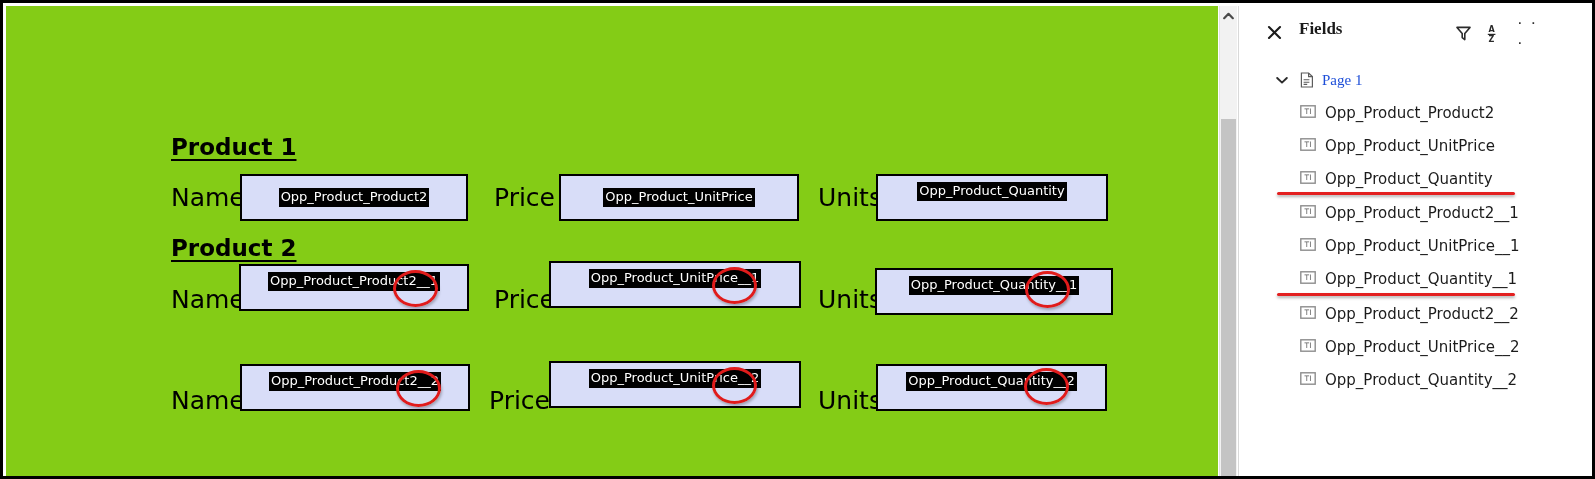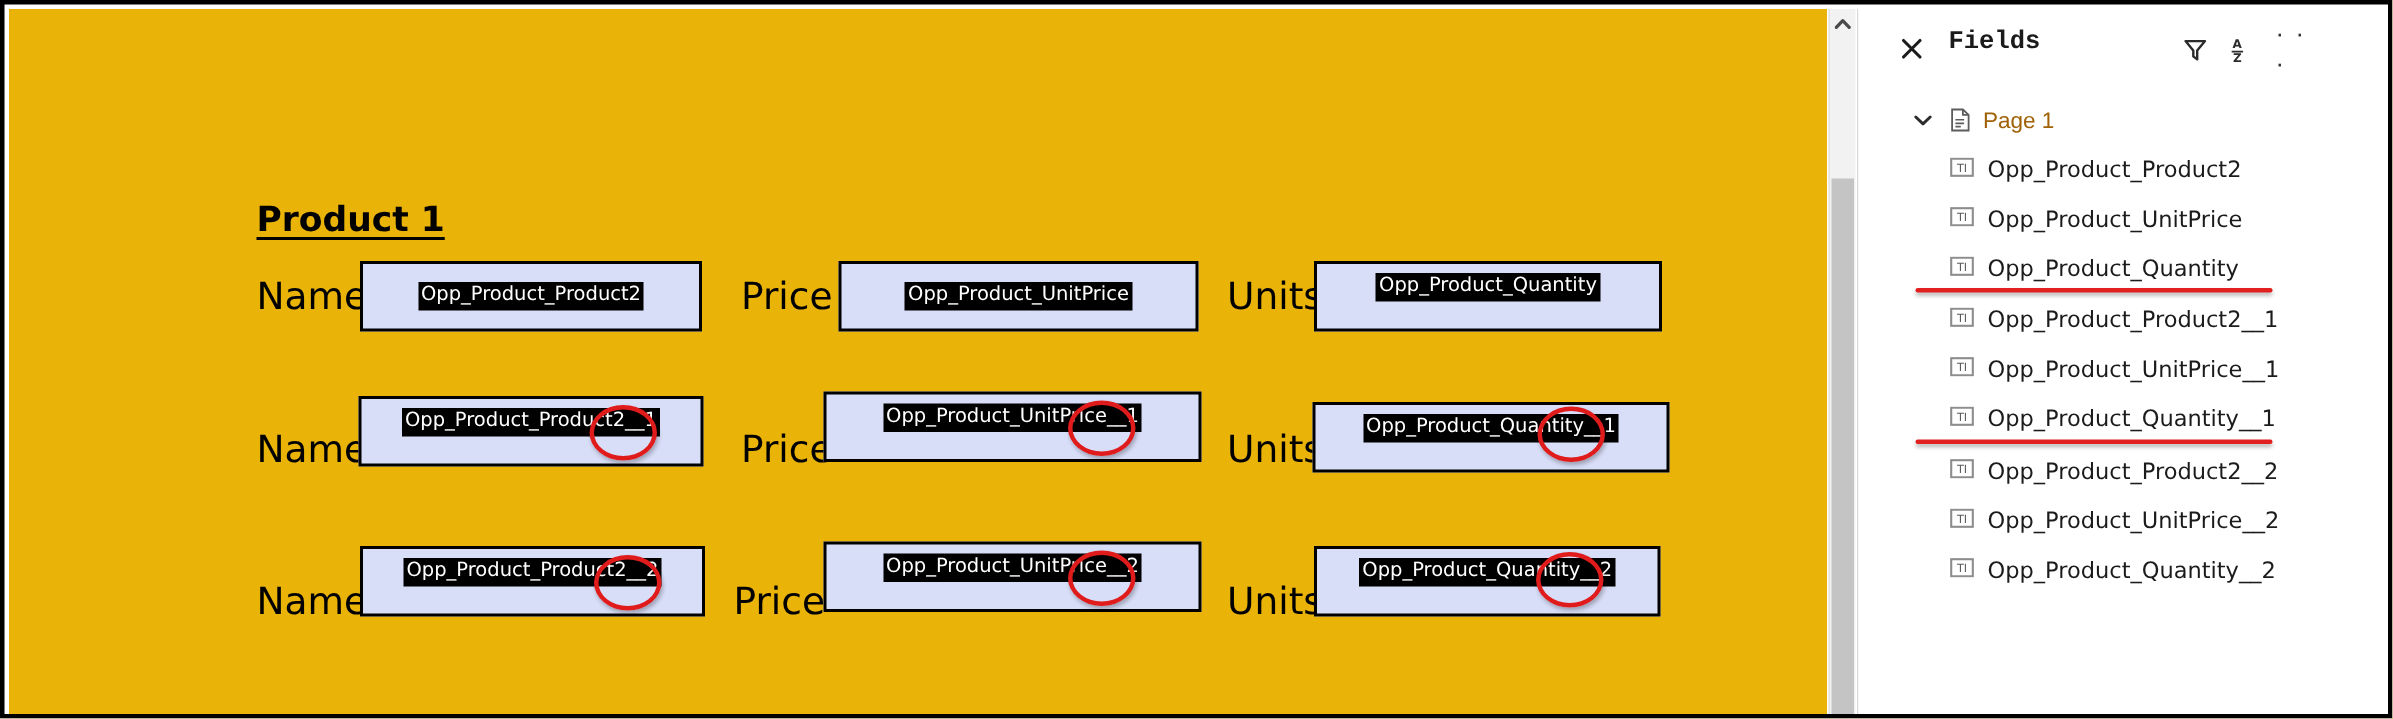--- a/index.html
+++ b/index.html
@@ -70,21 +70,21 @@
     line-height: 1;
   }
 
   
   .page {
     position: absolute;
     left: 3px;
     top: 3px;
     width: 1212px;
     height: 473px;
-    background: #eab308;
+    background: #84cc16;
     overflow: hidden;
     text-align: right;
   }
   .prod-heading {
     position: absolute;
     font-family: "DejaVu Sans", sans-serif;
     font-weight: bold;
     font-size: 23px;
     color: #000000;
     text-decoration: underline;
@@ -188,21 +188,21 @@
   }
   .panel-close {
     position: absolute;
     left: 26px; top: 17px;
     width: 18px; height: 18px;
     display: flex; align-items: center; justify-content: center;
   }
   .panel-title {
     position: absolute;
     left: 60px; top: 13px;
-    font-family: Liberation Mono, monospace;
+    font-family: Liberation Serif, serif;
     font-weight: bold;
     font-size: 17px;
     color: #1b1b1b;
   }
   .panel-act {
     position: absolute;
     top: 16px;
     width: 22px; height: 22px;
     display: flex; align-items: center; justify-content: center;
   }
@@ -223,23 +223,23 @@
     width: 14px; height: 14px;
     display: flex; align-items: center; justify-content: center;
   }
   .tree-page-icon {
     margin-left: 10px;
     width: 15px; height: 17px;
     display: flex; align-items: center; justify-content: center;
   }
   .tree-page-label {
     margin-left: 8px;
-    font-family: Liberation Sans, sans-serif;
+    font-family: Liberation Serif, serif;
     font-size: 15px;
-    color: #a16207;
+    color: #1d4ed8;
     white-space: nowrap;
   }
 
   .field-row {
     position: absolute;
     left: 60px;
     height: 22px;
     display: flex;
     align-items: flex-start;
   }
@@ -341,20 +341,21 @@
     <div class="fld-label" style="left:488px; top:177px;">Price</div>
     <div class="fld-box" style="left:553px; top:168px; width:240px; height:47px;">
       <span class="fld-tag">Opp_Product_UnitPrice</span>
     </div>
 
     <div class="fld-label" style="left:812px; top:177px;">Units</div>
     <div class="fld-box shift-up" style="left:870px; top:168px; width:232px; height:47px;">
       <span class="fld-tag">Opp_Product_Quantity</span>
     </div>
 
+    <div class="prod-heading" style="left:165px; top:229px;">Product 2</div>
 
     <div class="fld-label" style="left:165px; top:279px;">Name:</div>
     <div class="fld-box shift-up" style="left:233px; top:258px; width:230px; height:47px;">
       <span class="fld-tag">Opp_Product_Product2__1</span>
     </div>
     <div class="circle-mark" style="left:387px; top:264px; width:45px; height:37px;"></div>
 
     <div class="fld-label" style="left:488px; top:279px;">Price</div>
     <div class="fld-box shift-up" style="left:543px; top:255px; width:252px; height:47px;">
       <span class="fld-tag">Opp_Product_UnitPrice__1</span>

